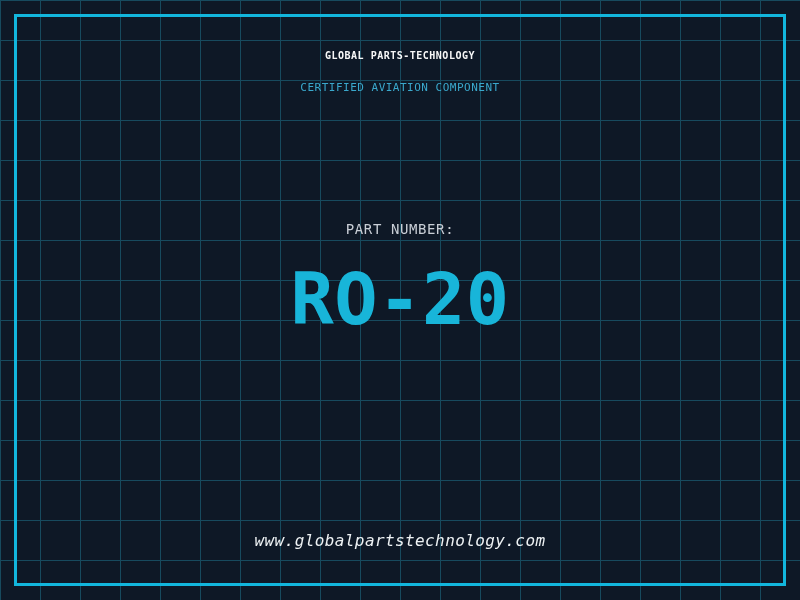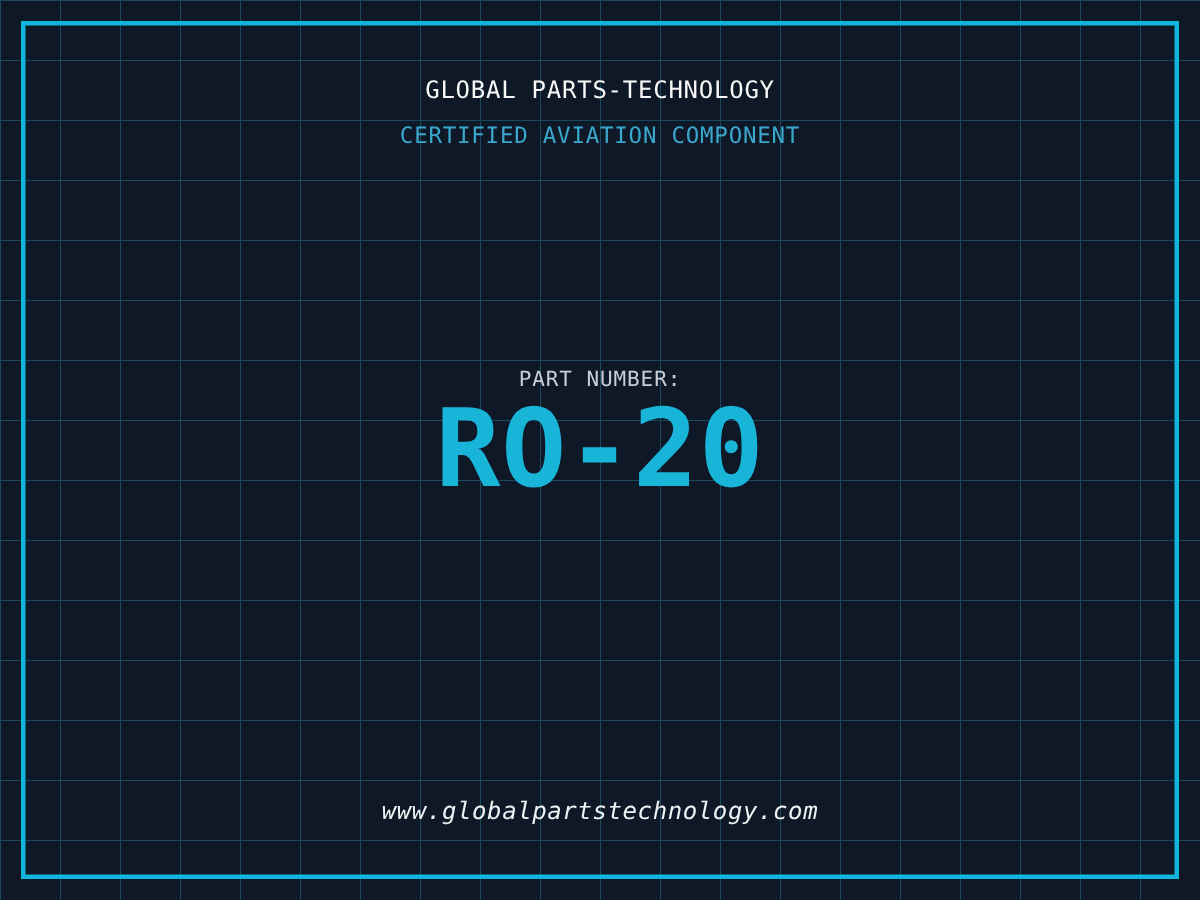--- a/index.html
+++ b/index.html
@@ -34,37 +34,36 @@
   }
   .text-line {
     position: absolute;
     left: 0;
     width: 800px;
     text-align: center;
     white-space: pre;
   }
   .brand-title {
     top: 50px;
-    font-size: 16px;
-    font-weight: normal;
+    font-size: 10px;
+    font-weight: bold;
     letter-spacing: 0.5px;
     color: #f7f7f7;
   }
   .certified-subtitle {
     top: 81px;
-    font-size: 15px;
+    font-size: 11px;
     letter-spacing: 0.5px;
     color: #3aa8cc;
   }
   .part-number-label {
     top: 221px;
     font-size: 14px;
     letter-spacing: 0.6px;
     color: #c9ced6;
-    margin-top: 24px;
   }
   .part-number-value {
     top: 258px;
     height: 82px;
     line-height: 82px;
     font-size: 72px;
     font-weight: bold;
     letter-spacing: 0.5px;
     color: #18b5d9;
   }

